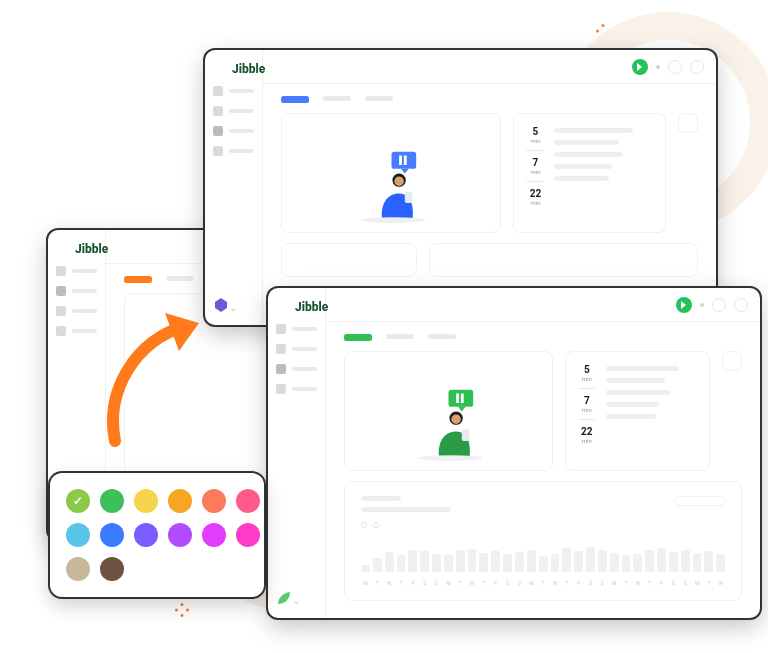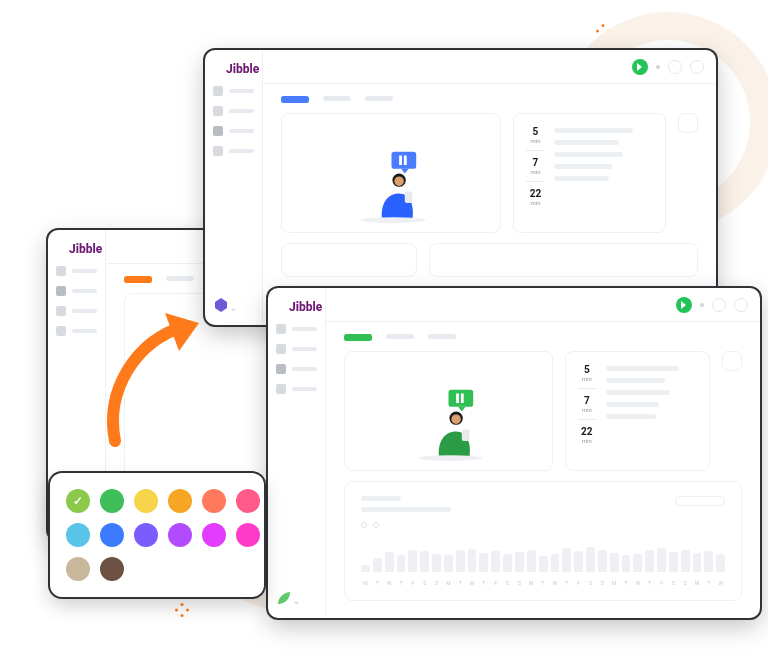--- a/index.html
+++ b/index.html
@@ -12,21 +12,21 @@
 
 .dot-deco { position:absolute; width:12px; height:12px; }
 .dot-deco svg { display:block }
 
 .app-window { position:absolute; background:#fff; border-radius:10px; box-shadow:0 0 0 2px #2f3338, 0 8px 24px rgba(0,0,0,.25); display:flex; overflow:hidden; }
 .app-window.blue { top:50px; left:205px; width:511px; height:275px; z-index:3; }
 .app-window.green { top:288px; left:268px; width:492px; height:330px; z-index:4; }
 .app-window.orange { top:230px; left:48px; width:260px; height:310px; z-index:2; }
 
 .sidebar { width:58px; border-right:1px solid #eef0f2; display:flex; flex-direction:column; padding:12px 8px; gap:10px; }
-.logo { display:flex; align-items:center; gap:13px; font-weight:700; font-size:12px; color:#701a75; }
+.logo { display:flex; align-items:center; gap:19px; font-weight:700; font-size:12px; color:#14532d; }
 .logo .mark { width:12px; height:12px; display:inline-block; }
 .brand { font-size:12px; font-weight:800; }
 
 .nav-item { display:flex; align-items:center; gap:6px; }
 .nav-sq { width:10px; height:10px; background:#d7dbe0; border-radius:2px; }
 .nav-ln { flex:1; height:4px; background:#e7eaee; border-radius:3px; }
 .nav-item.active .nav-sq { background:#b8bdc4; }
 
 .sidebar .spacer { flex:1 }
 .chev { color:#c3c8ce; font-size:10px; text-align:center; }

